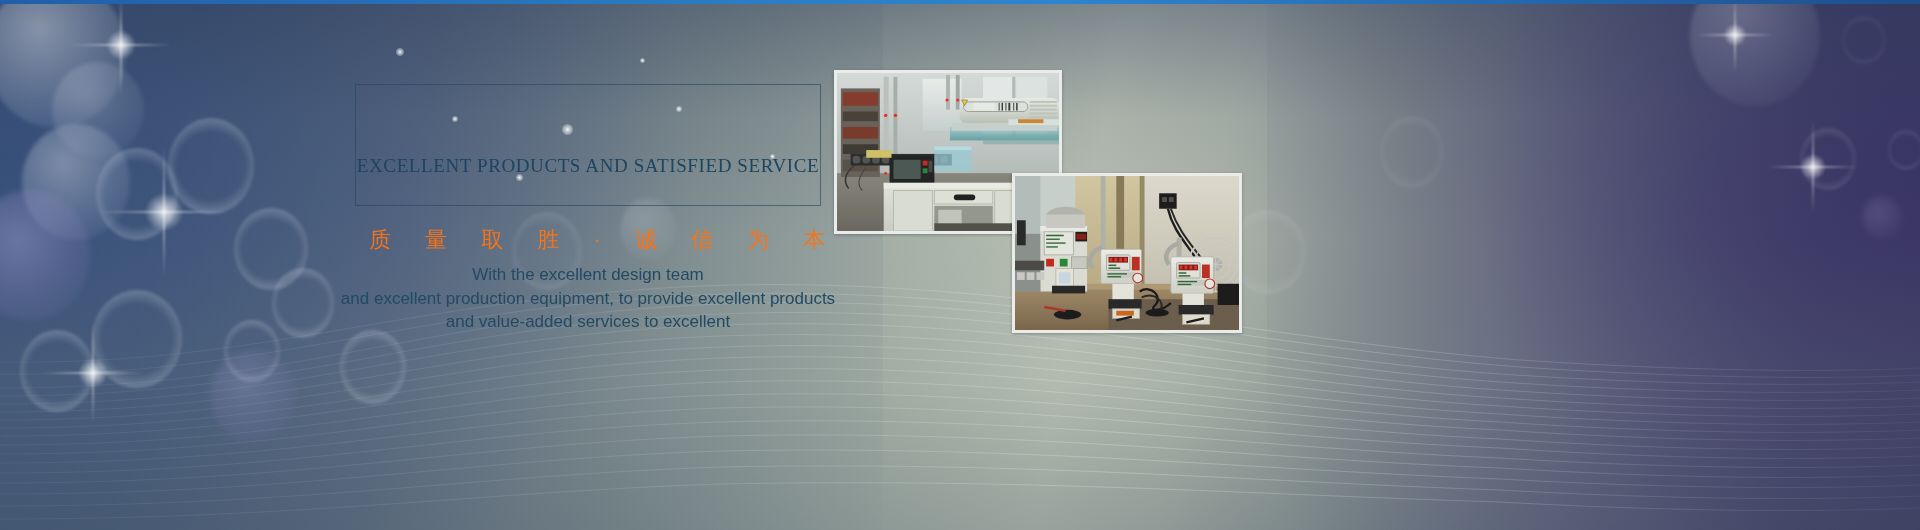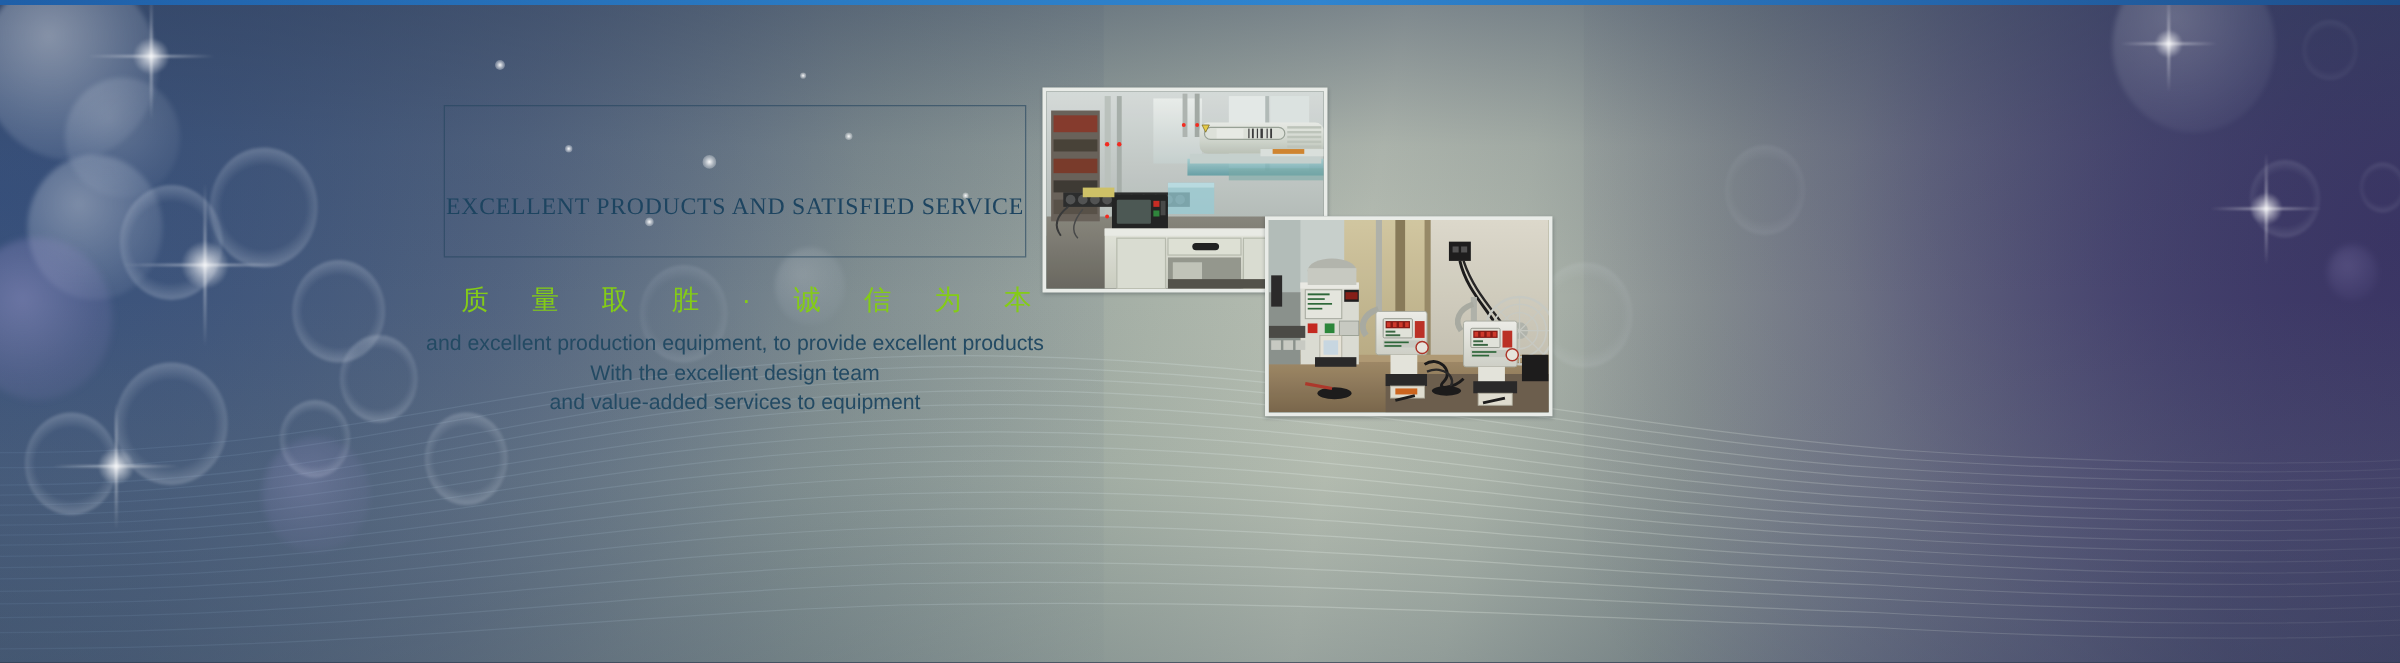--- a/index.html
+++ b/index.html
@@ -167,21 +167,21 @@
     letter-spacing: 0.6px;
     color: #1d4460;
     white-space: nowrap;
   }
   .slogan {
     position: absolute;
     left: 355px; top: 225px;
     width: 466px;
     text-align: center;
     font-size: 22px;
-    color: #84cc16;
+    color: #f97316;
     letter-spacing: 14px;
     text-indent: 14px;
     white-space: nowrap;
   }
   .paragraph {
     position: absolute;
     left: 280px; top: 263px;
     width: 616px;
     text-align: center;
     font-size: 17px;
@@ -285,23 +285,23 @@
   <div class="bg-topline"></div>
 
   <div class="title-frame"></div>
 
 
   <div class="title-en">EXCELLENT PRODUCTS AND SATISFIED SERVICE</div>
 
   <div class="slogan">质 量 取 胜 · 诚 信 为 本</div>
 
   <div class="paragraph">
+    <div>With the excellent design team</div>
     <div>and excellent production equipment, to provide excellent products</div>
-    <div>With the excellent design team</div>
-    <div>and value-added services to equipment</div>
+    <div>and value-added services to excellent</div>
   </div>
 
   <div class="photo" id="photo-1">
     <svg viewBox="0 0 228 164" preserveAspectRatio="none" aria-hidden="true">
       <defs>
         <linearGradient id="p1wall" x1="0" y1="0" x2="0" y2="1">
           <stop offset="0%" stop-color="#dfe4e2"></stop>
             <stop offset="100%" stop-color="#b8bfbb"></stop>
         </linearGradient>
         <linearGradient id="p1floor" x1="0" y1="0" x2="0" y2="1">

